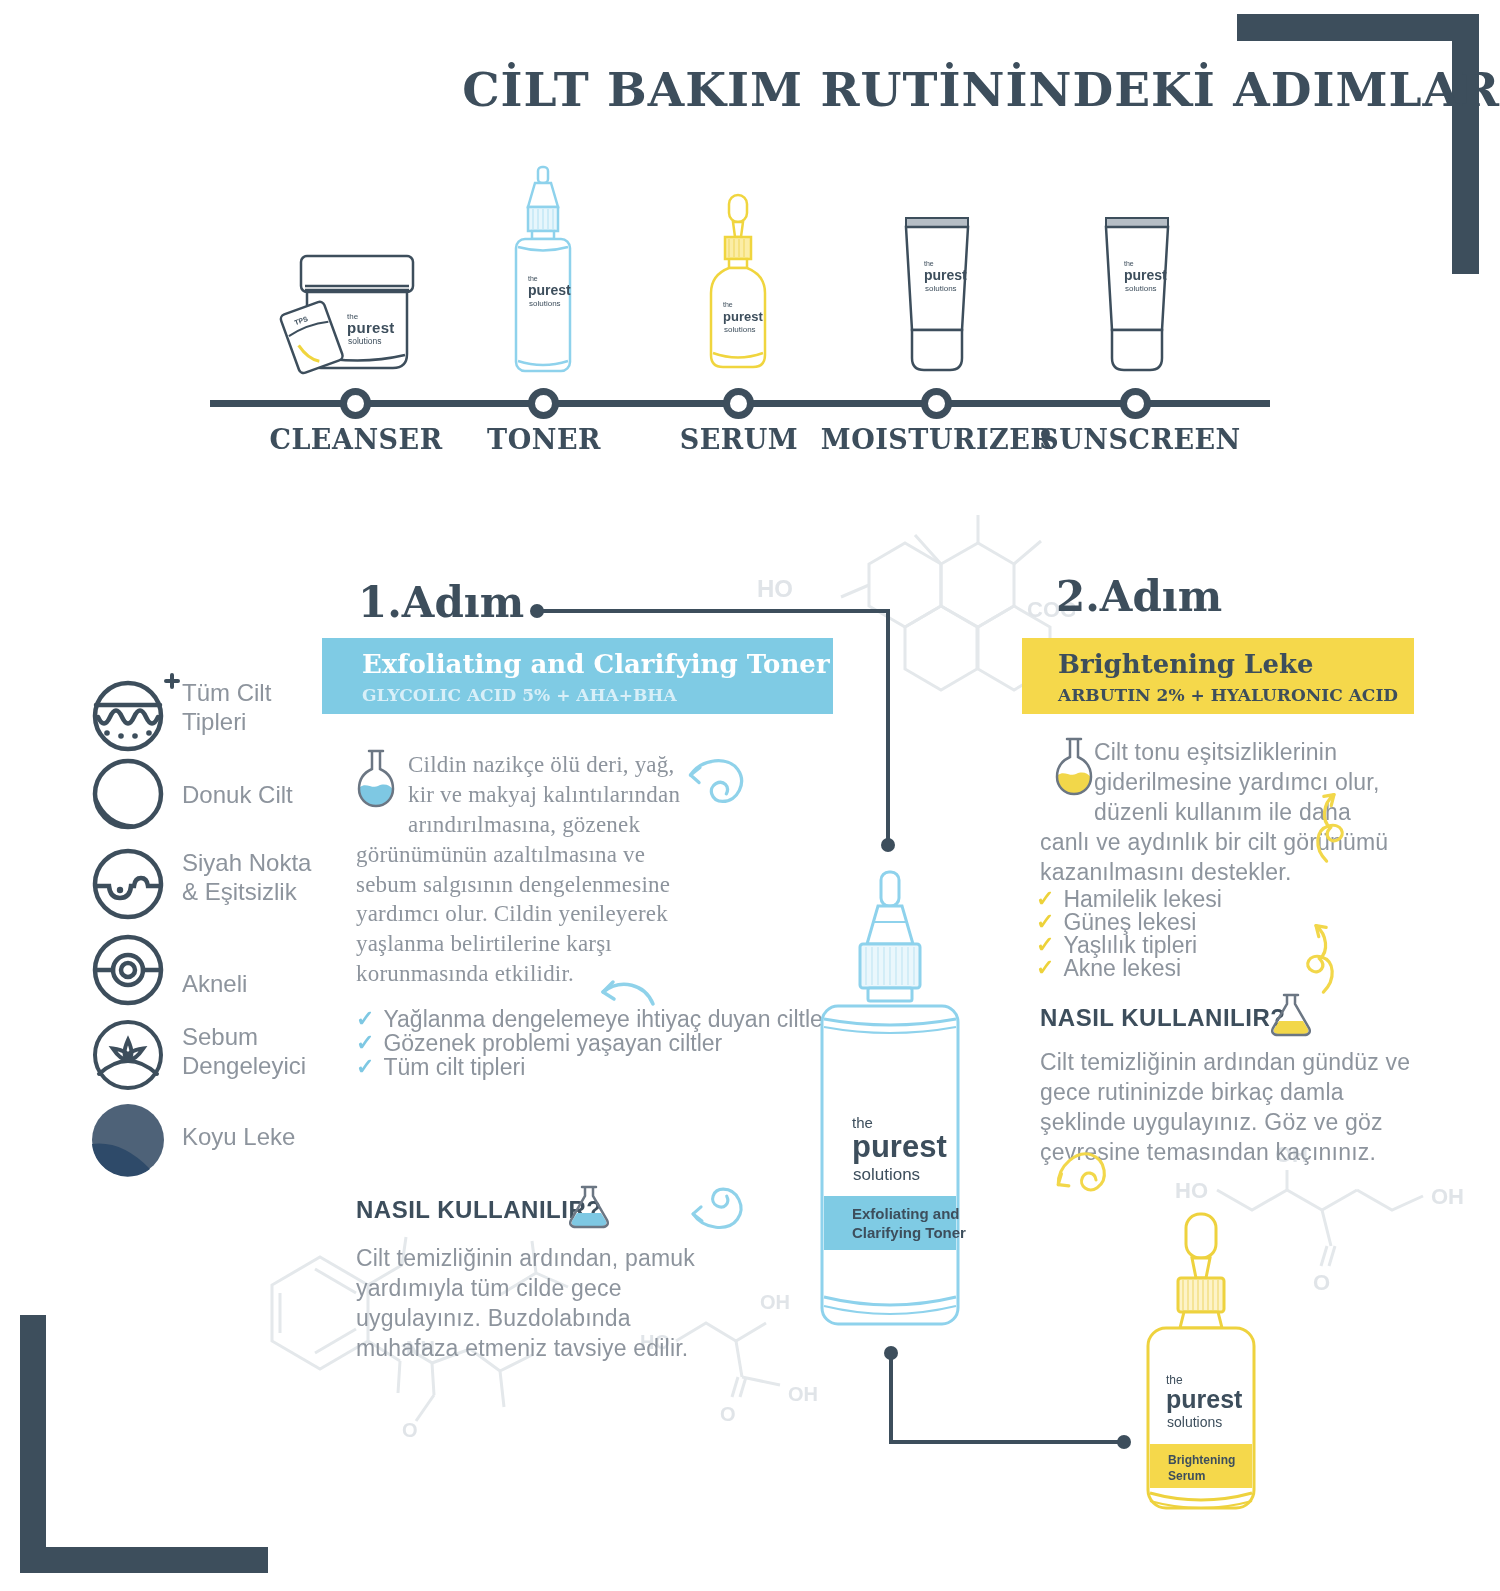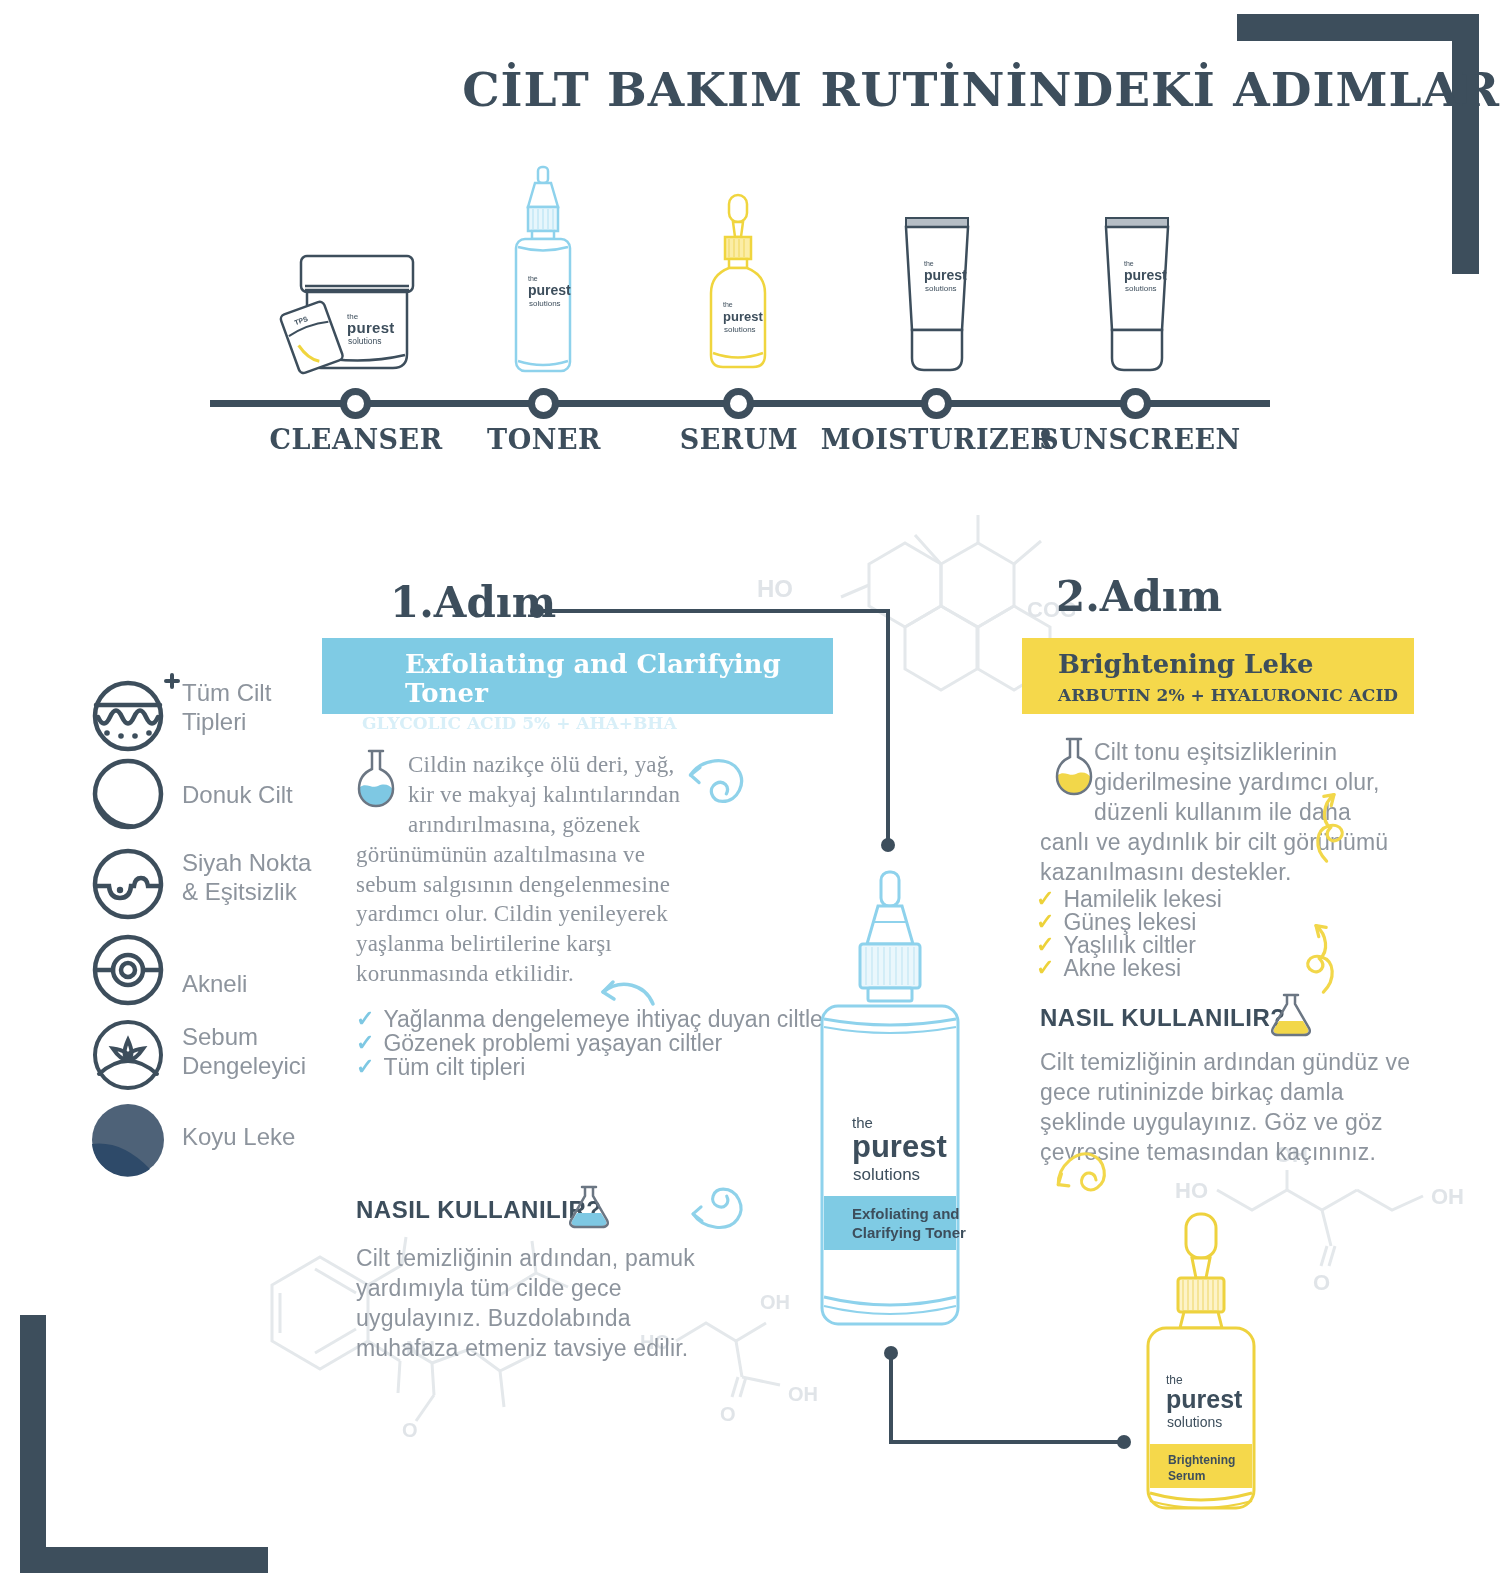--- a/index.html
+++ b/index.html
@@ -237,29 +237,29 @@
   </svg>
   <div class="abs side-label pre" style="left:182px;top:1022px;">Sebum
 Dengeleyici</div>
 
   <svg class="abs" style="left:88px;top:1100px;" width="82" height="82" viewBox="0 0 82 82">
     <circle cx="40" cy="40" r="36" fill="#4e6278"></circle>
     <path d="M4 44 A36 36 0 0 0 62 69 Q34 40 4 44 Z" fill="#2e4a69"></path>
   </svg>
   <div class="abs side-label" style="left:182px;top:1122px;">Koyu Leke</div>
 
-  <div class="abs step-head" style="left:358px;top:578px;margin-left:32px;">1.Adım</div>
+  <div class="abs step-head" style="left:358px;top:578px;">1.Adım</div>
 
   <div class="abs dot" style="left:530px;top:604px;"></div>
   <div class="abs conn" style="left:540px;top:609px;width:349px;height:4px;"></div>
   <div class="abs conn" style="left:886px;top:609px;width:4px;height:234px;"></div>
   <div class="abs dot" style="left:881px;top:838px;"></div>
 
   <div class="abs banner banner-blue" style="left:322px;top:638px;width:511px;height:76px;padding:12px 0 0 40px;">
-    <div class="banner-title" style="color:#ffffff;margin-left:43px;">Exfoliating and Clarifying Toner</div>
+    <div class="banner-title" style="color:#ffffff;">Exfoliating and Clarifying Toner</div>
     <div class="banner-sub" style="color:#d8eff8;">GLYCOLIC ACID 5% + AHA+BHA</div>
   </div>
 
   <svg class="abs" style="left:350px;top:748px;" width="52" height="62" viewBox="0 0 52 62">
     <path d="M10 39 C16 34 22 41 28 38 C34 35 40 37 42.5 41 C42 51 35 58.5 26 58.5 C16.5 58.5 9.5 51 9.5 41 Z" fill="#7ec8e3"></path>
     <path d="M19 3 H33 M22 3 V21 C13 25 9 32 9 41 C9 50.5 16.5 58 26 58 C35.5 58 43 50.5 43 41 C43 32 39 25 30 21 V3" stroke="#6b7683" stroke-width="2.5" fill="none" stroke-linecap="round"></path>
   </svg>
   <div class="abs para" style="left:356px;top:750px;width:348px;font-family:Liberation Serif, serif;">
     <span style="float:left;width:52px;height:66px;"></span>
     <span>Cildin nazikçe ölü deri, yağ, kir ve makyaj kalıntılarından arındırılmasına, gözenek görünümünün azaltılmasına ve sebum salgısının dengelenmesine yardımcı olur. Cildin yenileyerek yaşlanma belirtilerine karşı korunmasında etkilidir.</span>
@@ -358,21 +358,21 @@
   <div class="abs check-row" style="left:1036px;top:886px;">
     <span class="check yellow">✓</span>
     <span class="check-label">Hamilelik lekesi</span>
   </div>
   <div class="abs check-row" style="left:1036px;top:909px;">
     <span class="check yellow">✓</span>
     <span class="check-label">Güneş lekesi</span>
   </div>
   <div class="abs check-row" style="left:1036px;top:932px;">
     <span class="check yellow">✓</span>
-    <span class="check-label">Yaşlılık ciltler</span>
+    <span class="check-label">Yaşlılık tipleri</span>
   </div>
   <div class="abs check-row" style="left:1036px;top:955px;">
     <span class="check yellow">✓</span>
     <span class="check-label">Akne lekesi</span>
   </div>
 
   <svg class="abs" style="left:1292px;top:916px;" width="48" height="82" viewBox="0 0 52 84">
     <g stroke="#f2d74a" stroke-width="3.5" fill="none" stroke-linecap="round" transform="scale(-1,1) translate(-52,0)">
       <path d="M18 80 C4 66 6 46 20 42 C34 38 40 52 30 57 C22 61 14 52 22 44 C12 36 14 18 26 8"></path>
       <path d="M26 8 L15 10 M26 8 L23 20"></path>

